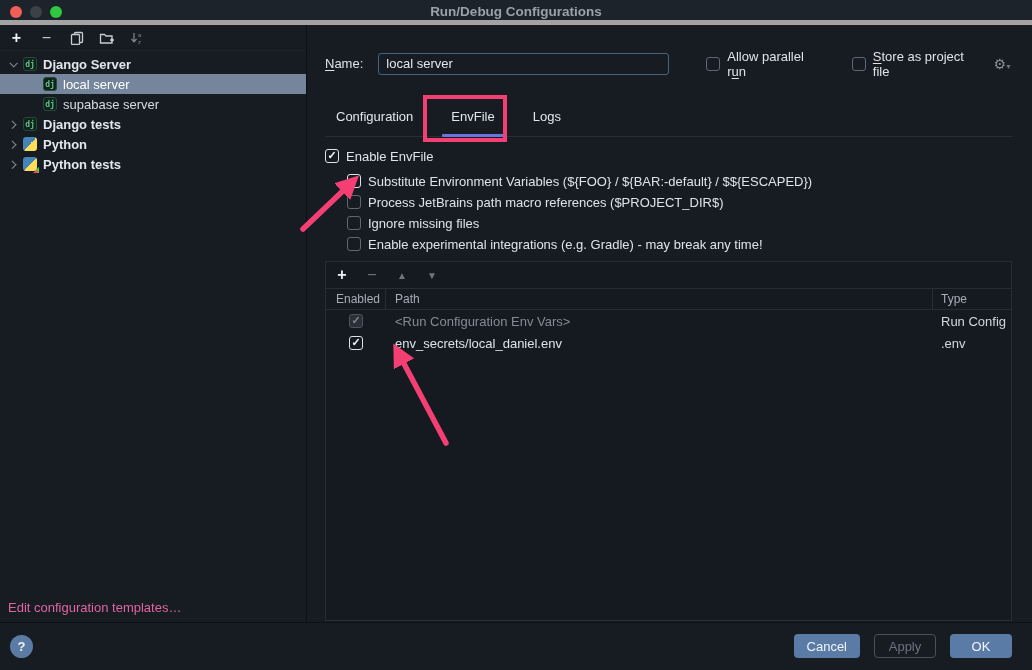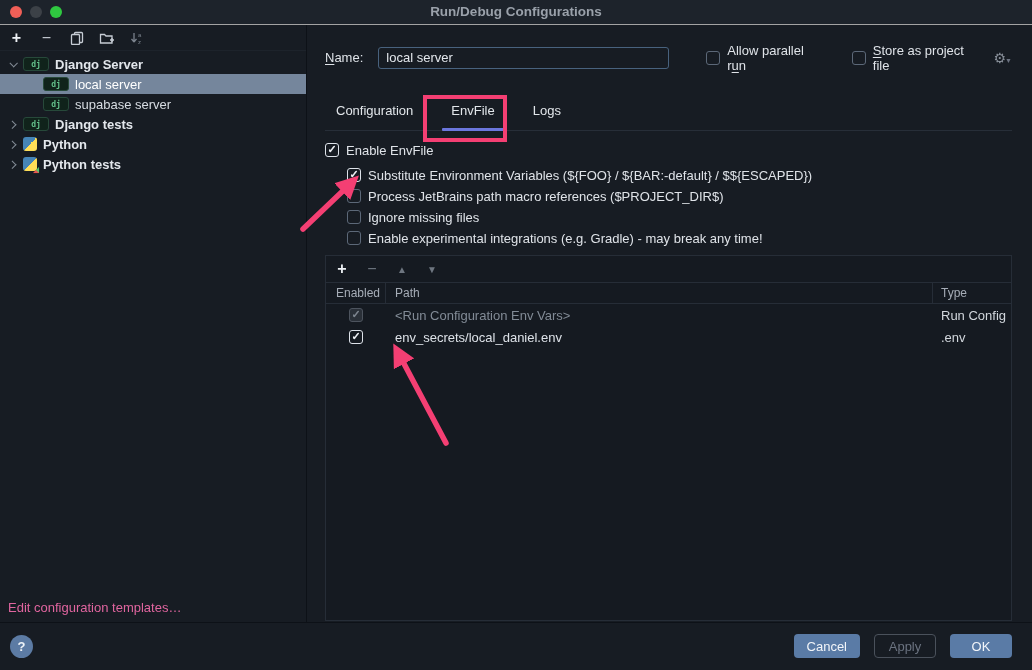--- a/index.html
+++ b/index.html
@@ -3,21 +3,21 @@
 <meta charset="utf-8">
 <style>
   * { box-sizing: border-box; }
   html,body { margin:0; padding:0; background:#0b0e12; }
   .window{
     position:relative; width:1032px; height:670px; overflow:hidden;
     background:#171c23; color:#dfe3e8;
     font-family:"Liberation Sans",sans-serif; font-size:13px;
   }
   
-  .titlebar{ position:relative; height:25px; background:#1d232b; border-bottom:1px solid #a3a3a3;text-decoration:underline; }
+  .titlebar{ position:relative; height:25px; background:#1d232b; border-bottom:5px solid #a3a3a3;text-decoration:underline; }
   .lights{ position:absolute; left:10px; top:6px; display:flex; gap:8px; }
   .light{ width:12px; height:12px; border-radius:50%; }
   .light.red{ background:#f05f57; } .light.gray{ background:#3c4147; } .light.green{ background:#2fc840; }
   .title{ position:absolute; left:0; right:0; top:4px; text-align:center; font-weight:bold; color:#9aa1aa; font-size:13.5px; }
   
   .bodyrow{ display:flex; height:597px; }
   
   .sidebar{ width:307px; min-width:307px; display:flex; flex-direction:column; border-right:1px solid #0d1117; background:#171c23; }
   .side-toolbar{ height:26px; display:flex; align-items:center; padding-left:9px; gap:15px; border-bottom:1px solid #1d232b; }
   .ticon{ display:flex; align-items:center; justify-content:center; width:15px; height:15px; color:#c6ccd4; }
@@ -28,30 +28,30 @@
   .tree-row{ height:20px; display:flex; align-items:center; cursor:default; white-space:nowrap; }
   .tree-row.lvl0{ padding-left:5px; }
   .tree-row.lvl1{ padding-left:41px; }
   .tree-row.bold{ font-weight:bold; color:#e3e7ec; }
   .tree-row.child{ color:#d7dce2; }
   .tree-row.selected{ background:#75869c; color:#ffffff; }
   .chev{ width:16px; display:flex; align-items:center; justify-content:center; }
   .chev i{ display:block; width:6px; height:6px; border-right:1.6px solid #828a94; border-bottom:1.6px solid #828a94; }
   .chev.exp i{ transform:rotate(45deg) translateY(-1px); }
   .chev.col i{ transform:rotate(-45deg) translateX(-1px); }
-  .dj-ic{ position:relative; width:26px; height:14px; min-width:14px; border-radius:3px; background:#10231b; border:1px solid #27493a;
+  .dj-ic{ position:relative; width:14px; height:14px; min-width:14px; border-radius:3px; background:#10231b; border:1px solid #27493a;
           color:#63c08b; font:bold 8px "DejaVu Sans Mono",monospace; display:flex; align-items:center; justify-content:center; margin:0 6px 0 2px; }
   .py-ic{ position:relative; width:14px; height:14px; min-width:14px; border-radius:3px; background:linear-gradient(135deg,#4584b6 50%,#ffde57 50%); margin:0 6px 0 2px; }
   .t-badge{ position:absolute; right:-3px; bottom:-3px; width:0; height:0;
             border-left:4px solid transparent; border-top:4px solid transparent; border-bottom:4px solid #e8554f; border-right:4px solid #53c16b;
             transform:rotate(0deg) scale(0.8); border-radius:1px; }
   .edit-templates{ margin-top:auto; padding:0 0 7px 8px; color:#e0659f; cursor:pointer; }
   
   .main{ flex:1; display:flex; flex-direction:column; padding:0 20px 0 18px; min-width:0; }
-  .name-row{ margin-top:21px; display:flex; align-items:center; height:23px; }
+  .name-row{ margin-top:27px; display:flex; align-items:center; height:23px; }
   .lbl{ color:#dfe3e8; }
   .mn{ text-decoration:underline; text-underline-offset:2px; }
   .name-input{ width:292px; height:22px; margin-left:15px; background:transparent; border:1px solid #48627e; border-radius:3px;
                color:#e3e7ec; padding:0 7px; font:13px "Liberation Sans",sans-serif; outline:none; }
   .cbrow{ display:flex; align-items:center; gap:7px; }
   .cbrow.allow{ margin-left:37px;justify-content:flex-end; }
   .cbrow.store{ margin-left:26px; }
   .cb{ width:14px; height:14px; min-width:14px; border:1px solid #5c6878; border-radius:3px; background:transparent;
        display:inline-flex; align-items:center; justify-content:center; }
   .cb .mark{ display:none; font-size:11px; font-weight:bold; line-height:1; color:#eef1f5; margin-top:-1px; }

